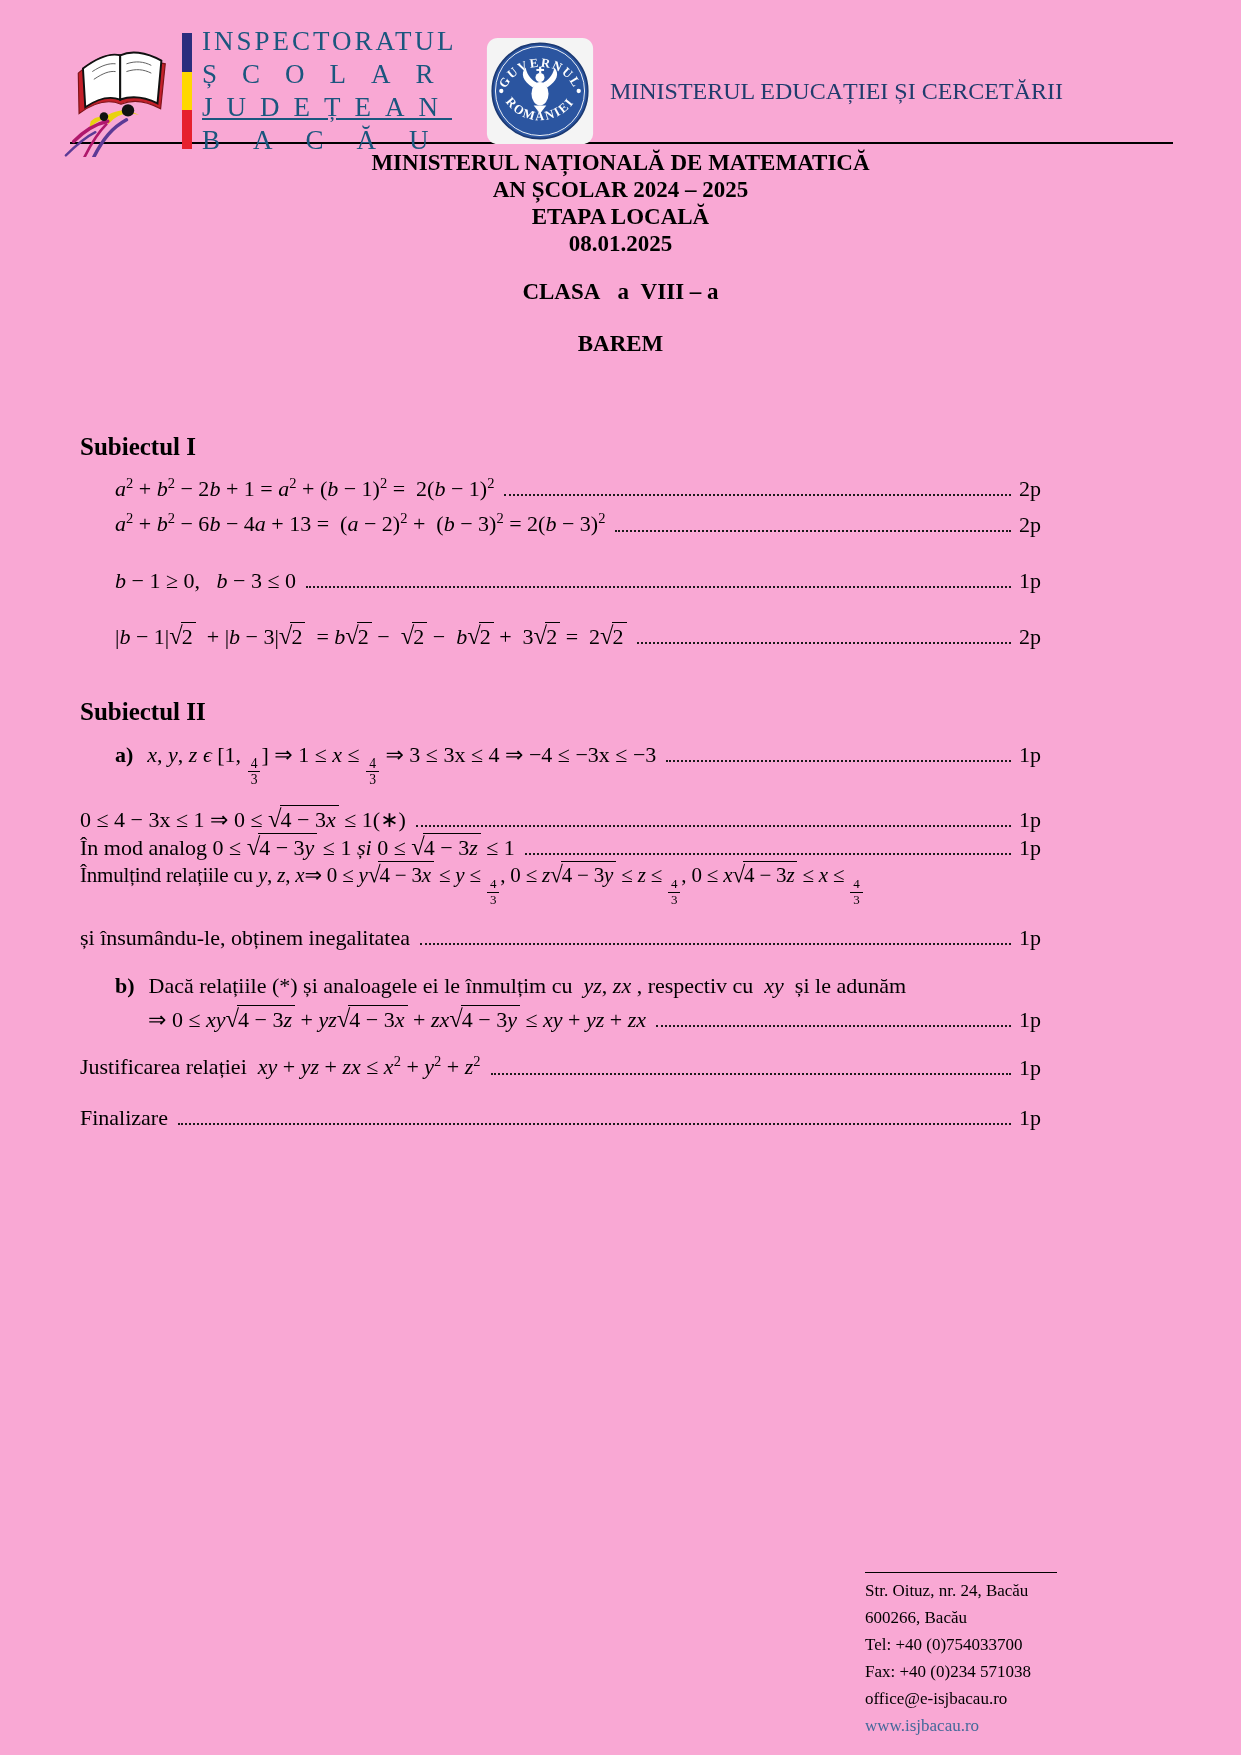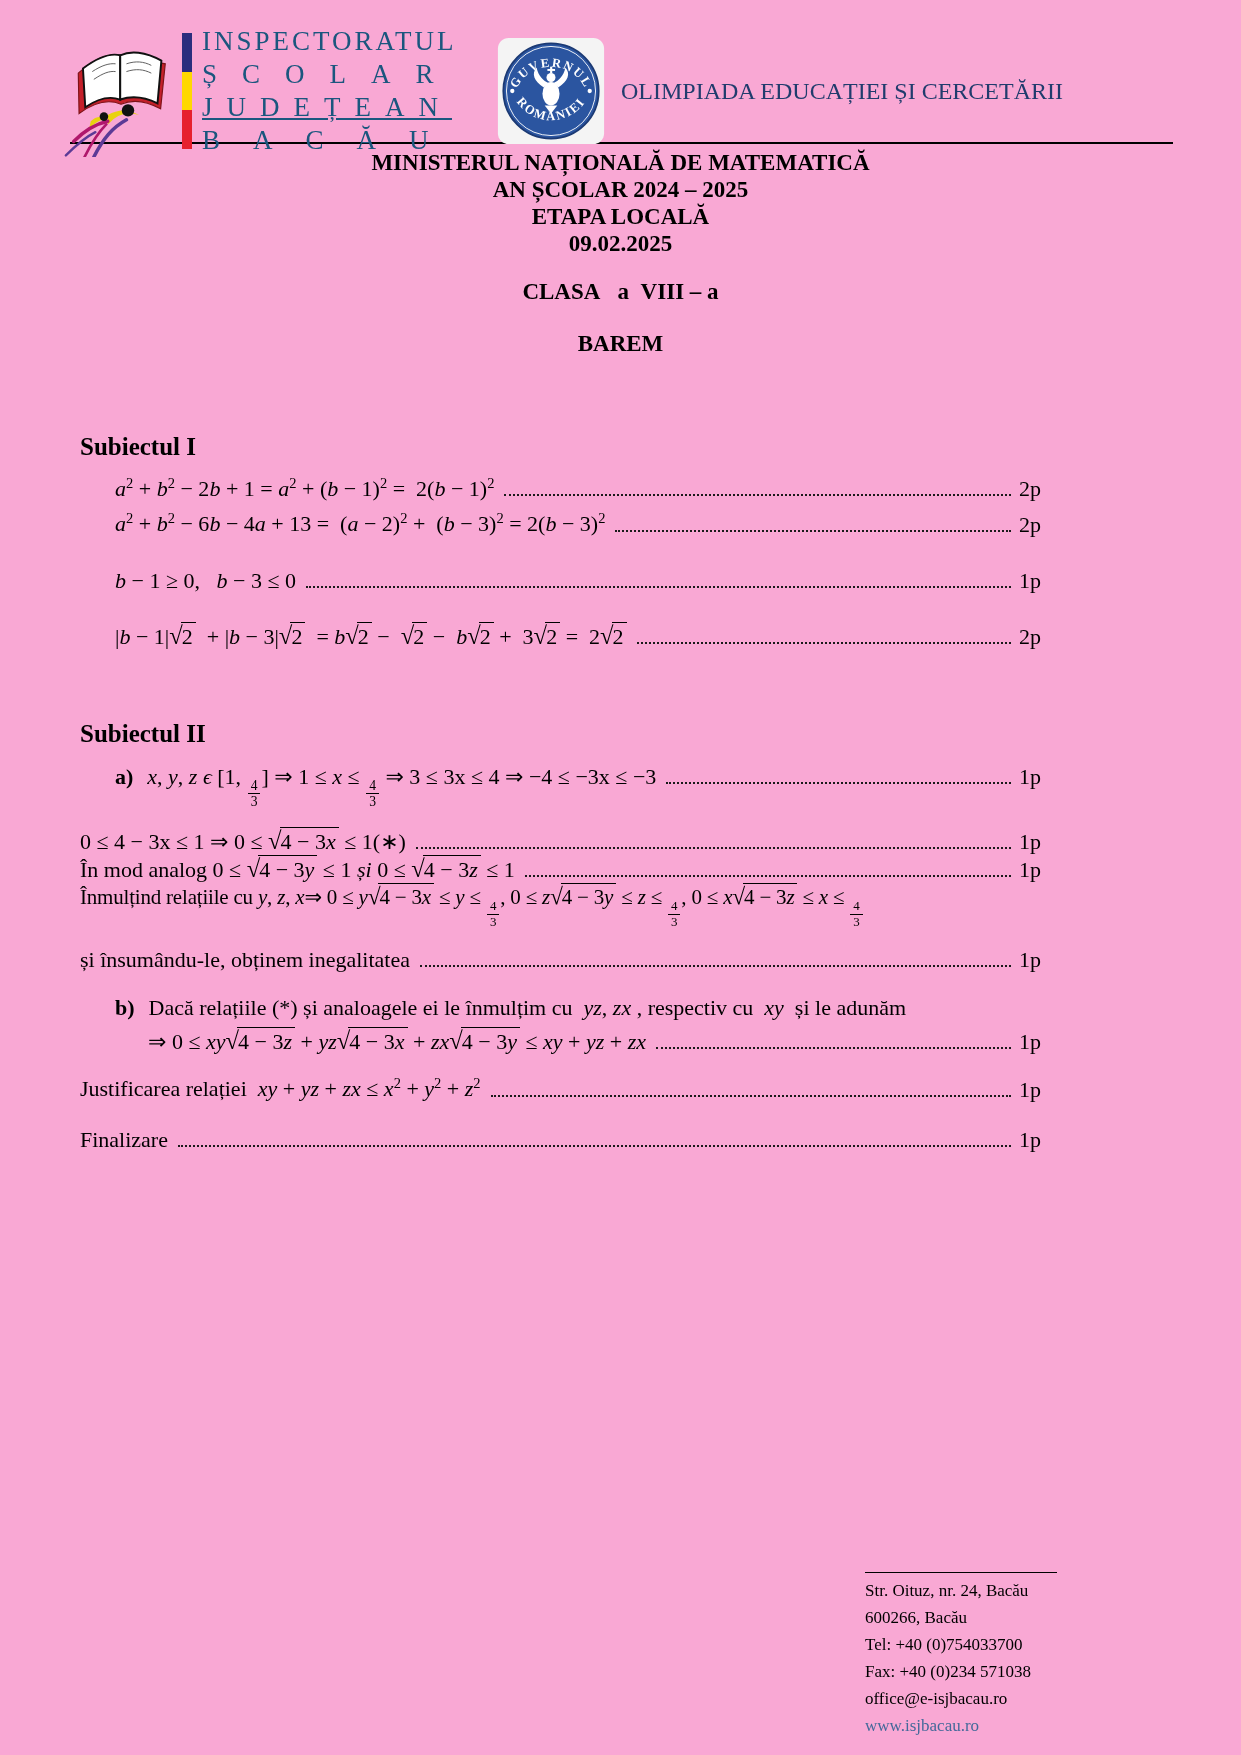--- a/index.html
+++ b/index.html
@@ -31,21 +31,21 @@
   .hdr-rule{border:none;border-top:2.5px solid #000;margin:2px 68px 0 70px;}
   
   .titles{text-align:center;margin-top:5px;line-height:27px;}
   .titles div{font-weight:bold;font-size:23px;}
   .class-line{text-align:center;font-weight:bold;font-size:23px;margin-top:22px;}
   .barem{text-align:center;font-weight:bold;font-size:23px;margin-top:26px;}
   
   .main{margin:0 186px 0 80px;}
   .sec-head{font-weight:bold;font-size:25px;}
   .s1-head{margin-top:76px;}
-  .s2-head{margin-top:70px;}
+  .s2-head{margin-top:48px;}
   .mrow{display:flex;align-items:baseline;font-size:22px;padding-right:14px;}
   .m{white-space:nowrap;}
   .lbl{font-weight:bold;margin-right:14px;}
   .ind35{padding-left:35px;}
   .ind68{padding-left:68px;}
   .leader{flex:1 1 auto;border-bottom:2.2px dotted #1a1a1a;margin:0 8px 6px 10px;min-width:30px;}
   .pts{white-space:nowrap;}
   .tight{font-size:21px;letter-spacing:-0.2px;}
   i{font-style:italic;}
   sup{font-size:0.66em;}
@@ -130,31 +130,31 @@
         <g fill="#ffffff">
           <rect x="59" y="33" width="2.4" height="7"></rect>
           <rect x="56" y="35.5" width="8.5" height="2.2"></rect>
           <circle cx="60" cy="45" r="5"></circle>
           <path d="M52,56 C41,49 38,41 44,34 C46,44 52,49 57,51 Z"></path>
           <path d="M68,56 C79,49 82,41 76,34 C74,44 68,49 63,51 Z"></path>
           <ellipse cx="60" cy="63" rx="9.5" ry="13"></ellipse>
           <path d="M53,76 h14 l-7,9 z"></path>
         </g>
       </svg>
-      <div class="ministry">OLIMPIADA EDUCAȚIEI ȘI CERCETĂRII</div>
+      <div class="ministry">MINISTERUL EDUCAȚIEI ȘI CERCETĂRII</div>
     </div>
   </div>
 
   <hr class="hdr-rule">
 
   <div class="titles">
     <div>MINISTERUL NAȚIONALĂ DE MATEMATICĂ</div>
     <div>AN ȘCOLAR 2024 – 2025</div>
     <div>ETAPA LOCALĂ</div>
-    <div>09.02.2025</div>
+    <div>08.01.2025</div>
   </div>
   <div class="class-line">CLASA&nbsp;&nbsp;&nbsp;a&nbsp;&nbsp;VIII – a</div>
   <div class="barem">BAREM</div>
 
   <div class="main">
 
     <div class="sec-head s1-head">Subiectul I</div>
 
     <div class="mrow ind35 mt14">
       <span class="m"><i>a</i><sup>2</sup> + <i>b</i><sup>2</sup> − 2<i>b</i> + 1 = <i>a</i><sup>2</sup> + (<i>b</i> − 1)<sup>2</sup> =&nbsp; 2(<i>b</i> − 1)<sup>2</sup></span>

